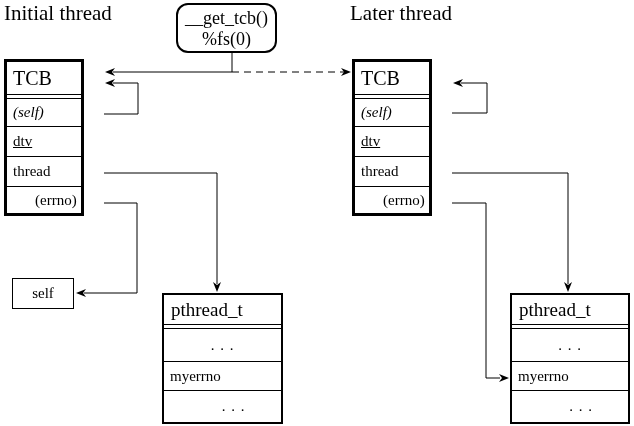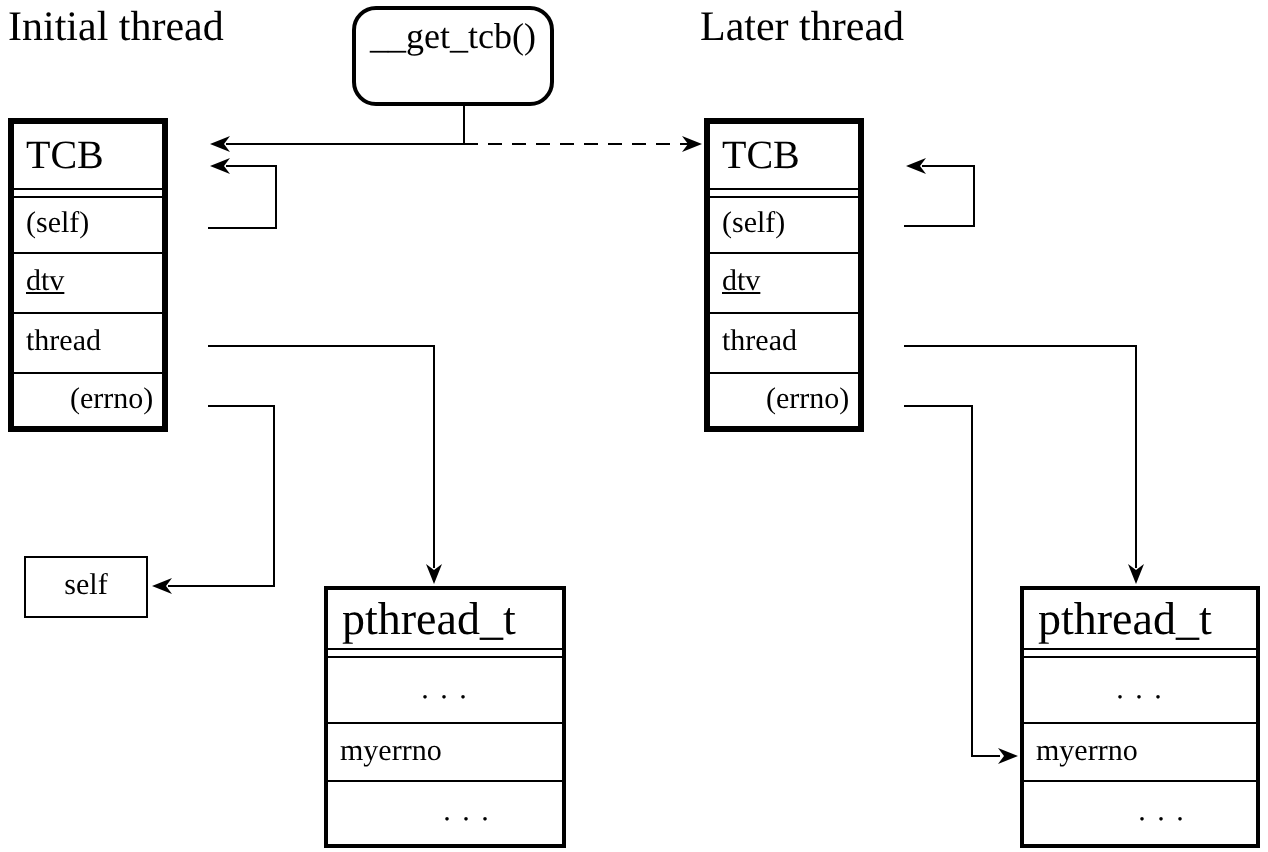--- a/index.html
+++ b/index.html
@@ -27,28 +27,28 @@
   .dbl { height:4px; border-bottom:1px solid #000; }
   .row { border-bottom:1px solid #000; display:flex; align-items:center;
          padding-left:6px; font-size:15px; }
   .row.last { border-bottom:none; flex:1 1 auto;margin-left:22px; }
   .row.dots { justify-content:center; padding-left:0; letter-spacing:1px; }
 
   .tcb { width:80px; height:157px; border:3px solid #000; }
   #tcb-left  { left:4px;   top:59px; }
   #tcb-right { left:352px; top:59px; }
   .tcb .hdr { height:33px; font-size:20px; }
-  .tcb .r1 { height:28px; }
+  .tcb .r1 { height:28px;font-style:italic; }
   .tcb .r2 { height:30px;text-decoration:underline; }
   .tcb .r3 { height:30px; }
 
   .pt { width:121px; height:131px; border:2px solid #000; }
   #pt-left  { left:162px; top:293px; }
   #pt-right { left:510px; top:293px; width:120px; }
-  .pt .hdr { height:30px; font-size:23px; padding-left:7px; }
+  .pt .hdr { height:30px; font-size:19px; padding-left:7px; }
   .pt .r1 { height:33px; }
   .pt .r2 { height:29px; }
 
   #errnobox {
     position:absolute; left:12px; top:278px; width:62px; height:31px;
     border:1.5px solid #000; box-sizing:border-box; background:#fff;
     display:flex; align-items:center; justify-content:center; font-size:15px;
   }
 
   #connectors { position:absolute; left:0; top:0; pointer-events:none; }
@@ -58,20 +58,21 @@
 </head>
 <body>
 
 <div id="canvas">
 
   <h2 class="title" id="title-later">Later thread</h2>
   <h2 class="title" id="title-initial">Initial thread</h2>
 
   <div id="gettcb">
     <div>__get_tcb()</div>
+    <div>%fs(0)</div>
   </div>
 
   <div class="tbl tcb" id="tcb-left">
     <div class="hdr">TCB</div>
     <div class="dbl"></div>
     <div class="row r1">(self)</div>
     <div class="row r2">dtv</div>
     <div class="row r3">thread</div>
     <div class="row last">(errno)</div>
   </div>

